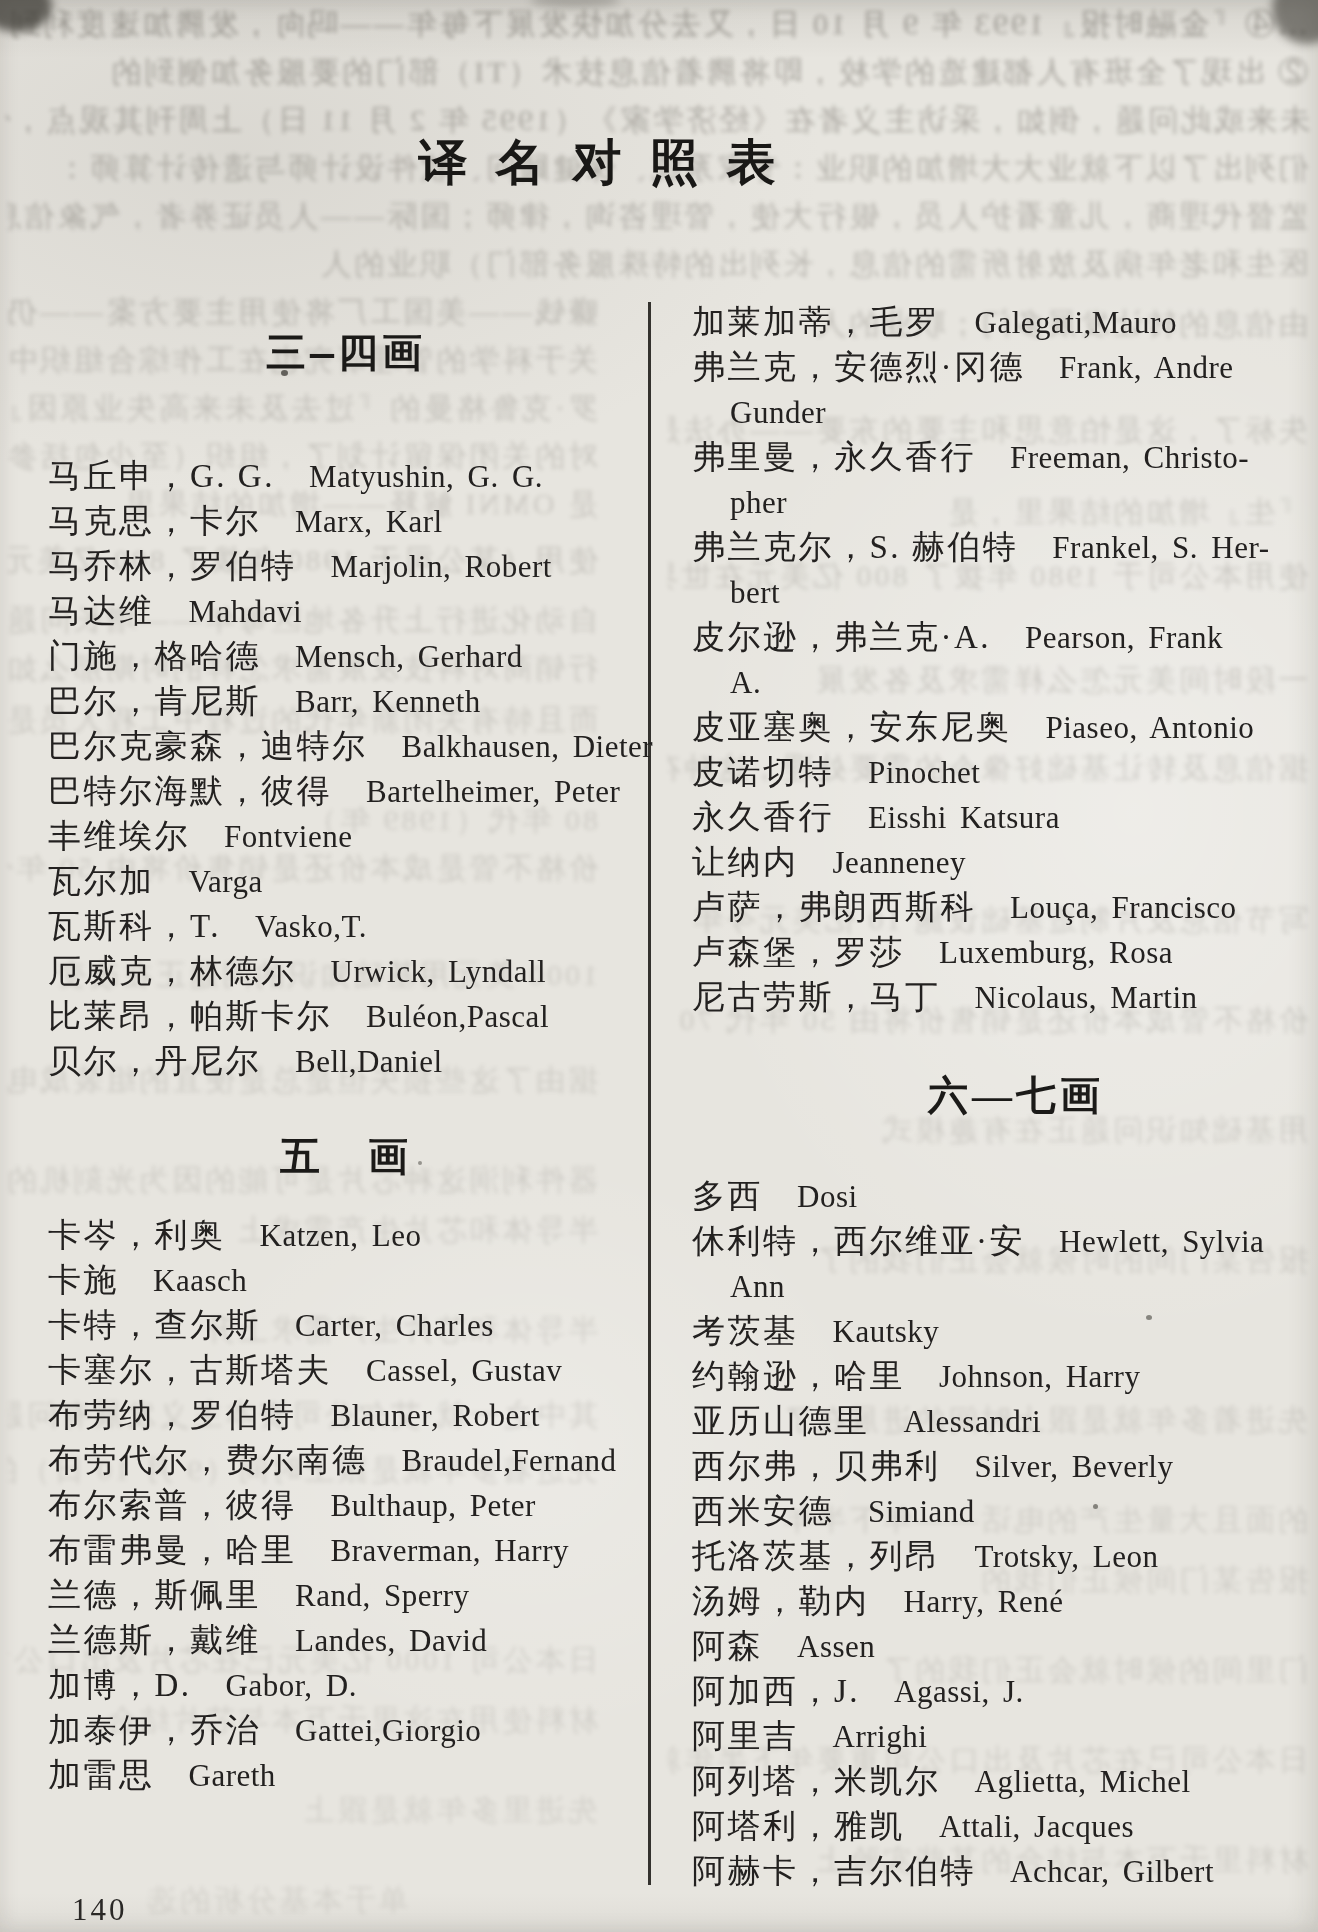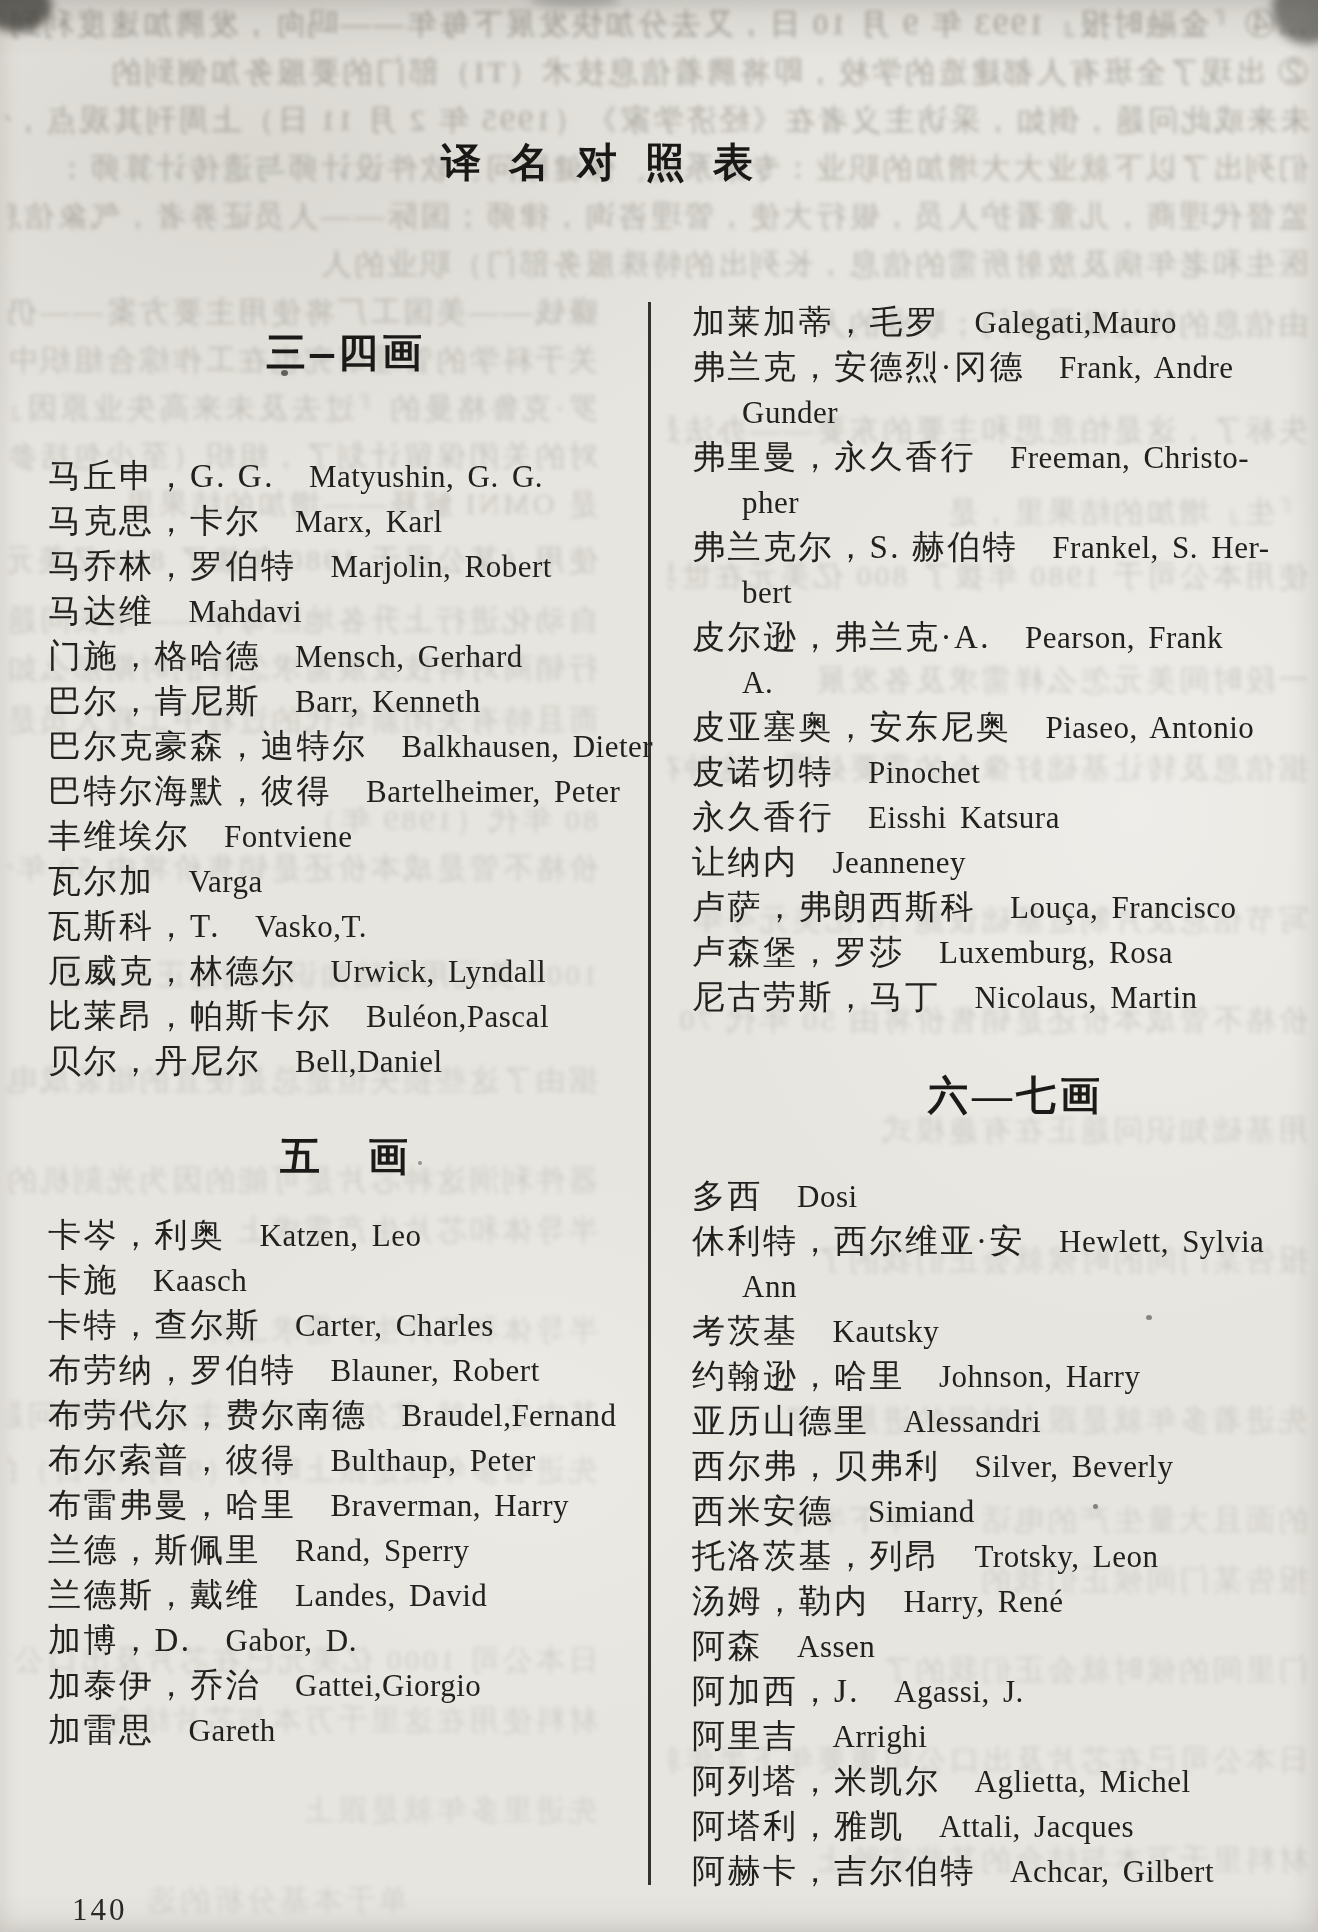--- a/index.html
+++ b/index.html
@@ -28,21 +28,21 @@
     font-size:30px;
     letter-spacing:3px;
     white-space:nowrap;
     overflow:hidden;
     line-height:40px;
   }
   .content{position:absolute;inset:0;z-index:2;}
   .page-title{
     position:absolute;top:132px;left:0;right:0;
     text-align:center;
-    font-size:40px;font-weight:bold;
+    font-size:49px;font-weight:bold;
     letter-spacing:28px;
     color:#191816;
     line-height:62px;
   }
   .page-title .shift{display:inline-block;margin-right:96px;}
   .divider{
     position:absolute;left:648px;top:302px;
     width:3px;height:1583px;
     background:#34322e;
   }
@@ -60,21 +60,21 @@
   .col-left .section-header.h1{margin:45px 0 28px;}
   .col-right .section-header.h0{margin:48px 0 50px;}
   .entry-row{
     line-height:45px;
     white-space:nowrap;
     font-size:33px;
   }
   .entry-row .cn{letter-spacing:2.5px;}
   .entry-row .en{font-size:31px;margin-left:34px;letter-spacing:0.5px;word-spacing:5px;}
   .entry-row.cont{padding-left:38px;}
-  .entry-row.cont .en{margin-left:12px;}
+  .entry-row.cont .en{margin-left:0;}
   .page-number{
     position:absolute;left:72px;top:1892px;
     font-size:31px;letter-spacing:3px;color:#2a2826;
   }
   .smudge{position:absolute;background:#3c3a34;filter:blur(5px);border-radius:50%;z-index:3;}
   .smudge.tl{left:-18px;top:-20px;width:70px;height:52px;opacity:0.75;}
   .smudge.tr{left:1272px;top:-26px;width:70px;height:70px;opacity:0.6;}
   .smudge.tm{left:530px;top:-8px;width:90px;height:16px;opacity:0.25;}
   .speck{position:absolute;background:#46443e;border-radius:50%;z-index:3;}
   .speck.s1{left:281px;top:370px;width:7px;height:6px;opacity:0.8;}
@@ -155,20 +155,21 @@
         <div class="entry-row"><span class="cn">丰维埃尔</span><span class="en">Fontviene</span></div>
         <div class="entry-row"><span class="cn">瓦尔加</span><span class="en">Varga</span></div>
         <div class="entry-row"><span class="cn">瓦斯科，T.</span><span class="en">Vasko,T.</span></div>
         <div class="entry-row"><span class="cn">厄威克，林德尔</span><span class="en">Urwick, Lyndall</span></div>
         <div class="entry-row"><span class="cn">比莱昂，帕斯卡尔</span><span class="en">Buléon,Pascal</span></div>
         <div class="entry-row"><span class="cn">贝尔，丹尼尔</span><span class="en">Bell,Daniel</span></div>
         <div class="section-header h1">五　画</div>
         <div class="entry-row"><span class="cn">卡岑，利奥</span><span class="en">Katzen, Leo</span></div>
         <div class="entry-row"><span class="cn">卡施</span><span class="en">Kaasch</span></div>
         <div class="entry-row"><span class="cn">卡特，查尔斯</span><span class="en">Carter, Charles</span></div>
+        <div class="entry-row"><span class="cn">卡塞尔，古斯塔夫</span><span class="en">Cassel, Gustav</span></div>
         <div class="entry-row"><span class="cn">布劳纳，罗伯特</span><span class="en">Blauner, Robert</span></div>
         <div class="entry-row"><span class="cn">布劳代尔，费尔南德</span><span class="en">Braudel,Fernand</span></div>
         <div class="entry-row"><span class="cn">布尔索普，彼得</span><span class="en">Bulthaup, Peter</span></div>
         <div class="entry-row"><span class="cn">布雷弗曼，哈里</span><span class="en">Braverman, Harry</span></div>
         <div class="entry-row"><span class="cn">兰德，斯佩里</span><span class="en">Rand, Sperry</span></div>
         <div class="entry-row"><span class="cn">兰德斯，戴维</span><span class="en">Landes, David</span></div>
         <div class="entry-row"><span class="cn">加博，D.</span><span class="en">Gabor, D.</span></div>
         <div class="entry-row"><span class="cn">加泰伊，乔治</span><span class="en">Gattei,Giorgio</span></div>
         <div class="entry-row"><span class="cn">加雷思</span><span class="en">Gareth</span></div>
       </div>

